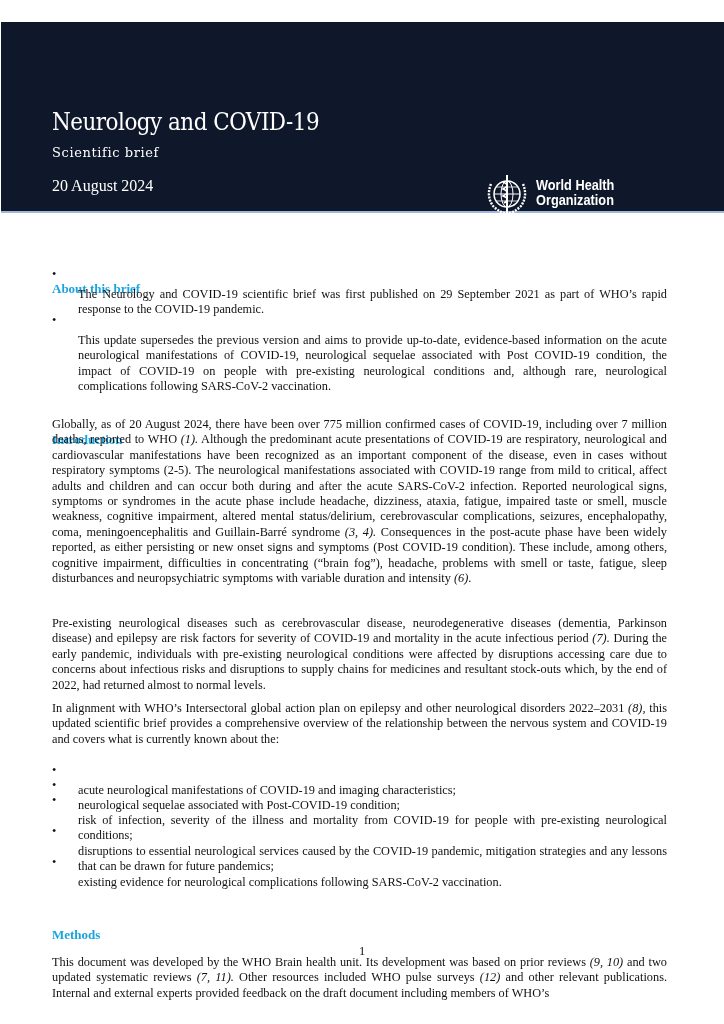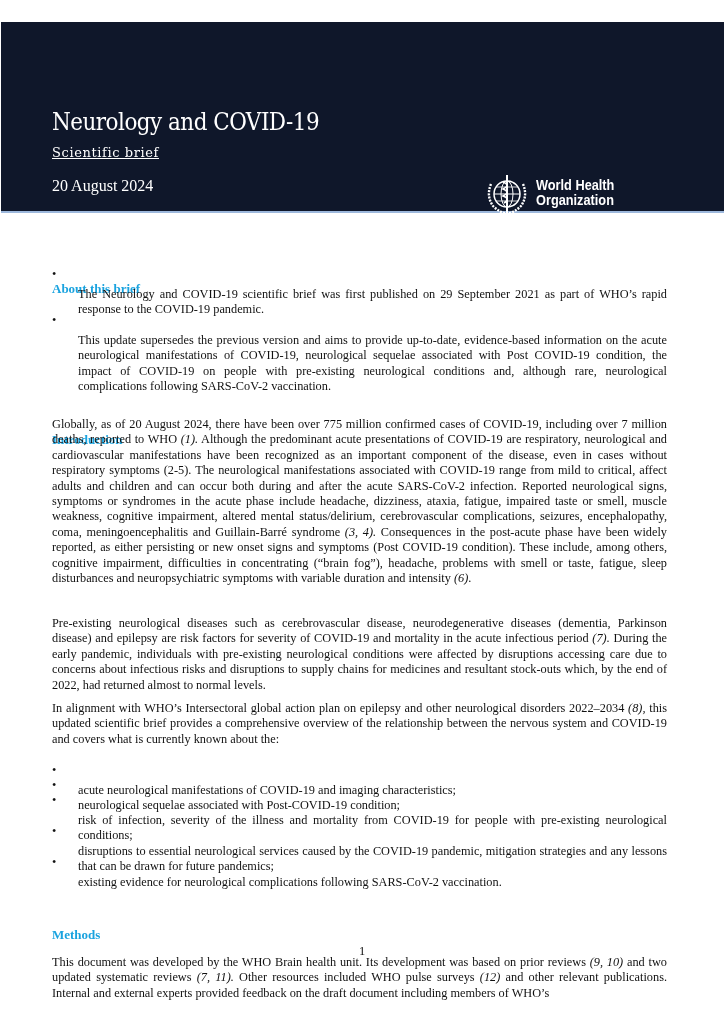--- a/index.html
+++ b/index.html
@@ -4,21 +4,21 @@
 <style>
   html, body { margin: 0; padding: 0; background: #ffffff; }
   body { width: 724px; height: 1024px; position: relative; overflow: hidden;
          font-family: "Liberation Serif", "DejaVu Serif", serif; color: #111; }
   .banner { position: absolute; left: 1px; top: 22px; width: 723px; height: 189px;
             background: #0f172a; border-bottom: 2px solid #9db8dc; }
   .banner-title { position: absolute; left: 51px; top: 85px; font-family: "DejaVu Serif", serif;
                   font-size: 25px; color: #fff; letter-spacing: -0.6px; font-weight: normal;
                   transform: scaleX(0.86); transform-origin: left top; white-space: nowrap; }
   .banner-sub { position: absolute; left: 51px; top: 123px; font-family: "DejaVu Serif", serif;
-                font-size: 13px; color: #fff; letter-spacing: 0.6px; white-space: nowrap; text-decoration: underline; }
+                font-size: 13px; color: #fff; letter-spacing: 0.6px; white-space: nowrap; }
   .banner-date { position: absolute; left: 51px; top: 155px; font-family: "Liberation Serif", serif;
                  font-size: 16px; color: #fff; white-space: nowrap; }
   .who-logo { position: absolute; left: 482px; top: 150px; width: 48px; height: 46px; }
   .who-text { position: absolute; left: 535px; top: 155px; font-family: "Liberation Sans", sans-serif;
               font-size: 15px; font-weight: bold; color: #fff; line-height: 15px;
               transform: scaleX(0.85); transform-origin: left top; white-space: nowrap; }
   .h { position: absolute; left: 52px; font-family: "Liberation Serif", serif; font-weight: bold;
        font-size: 13px; color: #1aa3df; margin-top: 44px; }
   .p { position: absolute; left: 52px; width: 615px; font-size: 12.3px; line-height: 15.4px;
        text-align: justify; }
@@ -63,21 +63,21 @@
 </div>
 
 <div class="h" style="top:388px;">Introduction</div>
 <div class="p" style="top:417px;">
   <span>Globally, as of 20 August 2024, there have been over  775 million confirmed cases of COVID-19, including over 7 million  deaths, reported to WHO </span><i>(1).</i><span> Although the predominant acute presentations of COVID-19 are respiratory, neurological and cardiovascular manifestations have been recognized as an important component of the disease, even in cases without respiratory symptoms (2-5). The neurological manifestations associated with COVID-19 range from mild to critical, affect adults and children and can occur both during and after the acute SARS-CoV-2 infection. Reported neurological signs, symptoms or syndromes in the acute phase include headache, dizziness, ataxia, fatigue, impaired taste or smell, muscle weakness, cognitive impairment, altered mental status/delirium, cerebrovascular complications, seizures, encephalopathy, coma, meningoencephalitis and Guillain-Barré syndrome </span><i>(3, 4).</i><span> Consequences in the post-acute phase have been widely reported, as either persisting or new onset signs and symptoms (Post COVID-19 condition). These include, among others, cognitive impairment, difficulties in concentrating (“brain fog”), headache, problems with smell or taste, fatigue, sleep disturbances and neuropsychiatric symptoms with variable duration and intensity </span><i>(6)</i><span>.</span>
 </div>
 <div class="p" style="top:616px;">
   <span>Pre-existing neurological diseases such as cerebrovascular disease, neurodegenerative diseases (dementia, Parkinson disease) and epilepsy are risk factors for severity of COVID-19 and mortality in the acute infectious period </span><i>(7).</i><span> During the early pandemic, individuals with pre-existing neurological conditions were affected by disruptions accessing care due to concerns about infectious risks and disruptions to supply chains for medicines and resultant stock-outs which, by the end of 2022, had returned almost to normal levels.</span>
 </div>
 <div class="p" style="top:701px;">
-  <span>In alignment with WHO’s Intersectoral global action plan on epilepsy and other neurological disorders 2022–2034 </span><i>(8),</i><span> this updated scientific brief provides a comprehensive overview of the relationship between the nervous system and COVID-19 and covers what is currently known about the:</span>
+  <span>In alignment with WHO’s Intersectoral global action plan on epilepsy and other neurological disorders 2022–2031 </span><i>(8),</i><span> this updated scientific brief provides a comprehensive overview of the relationship between the nervous system and COVID-19 and covers what is currently known about the:</span>
 </div>
 
 <div class="li" style="top:763px;">
   <span class="dot">•</span>
   <span class="txt">acute neurological manifestations of COVID-19 and imaging characteristics;</span>
 </div>
 <div class="li" style="top:778px;">
   <span class="dot">•</span>
   <span class="txt">neurological sequelae associated with Post-COVID-19 condition;</span>
 </div>

